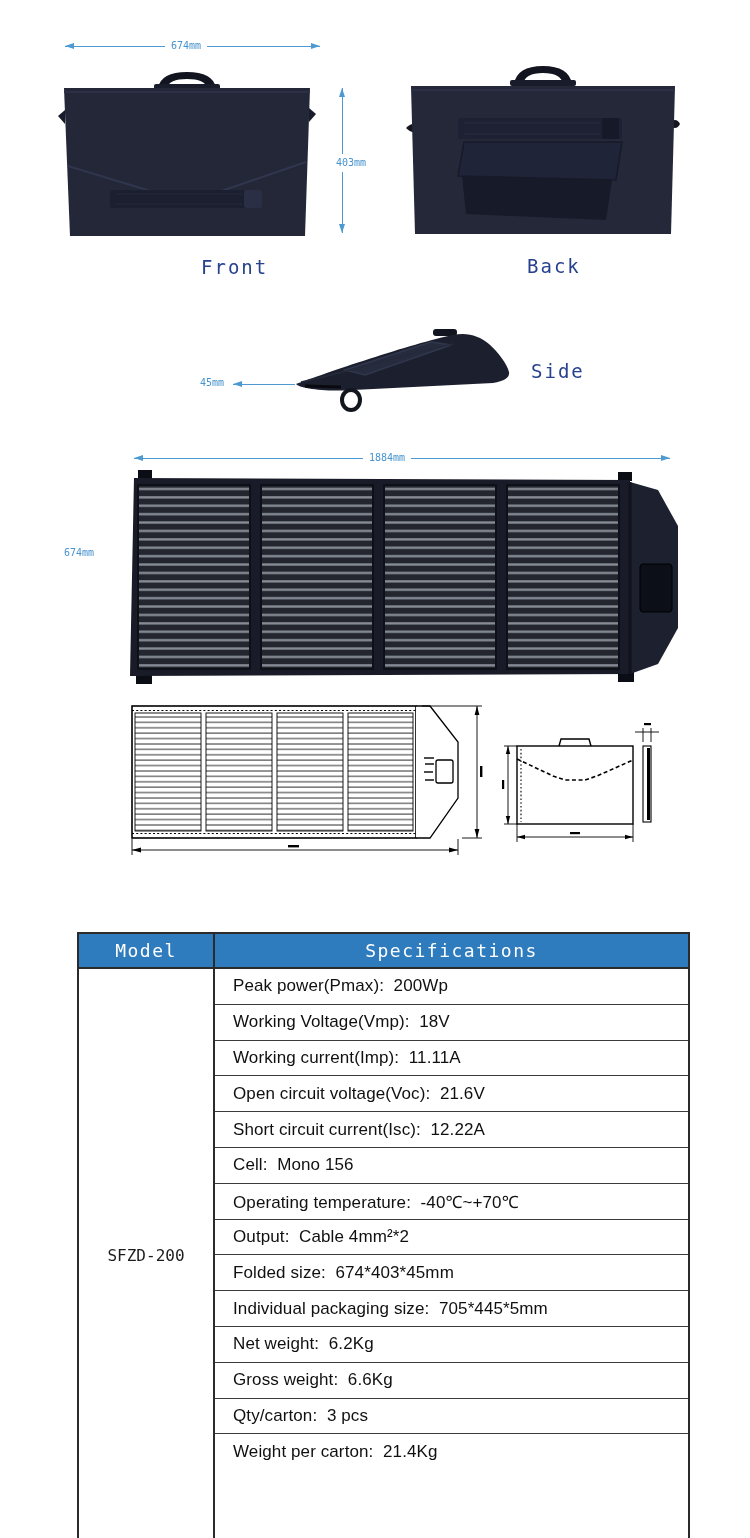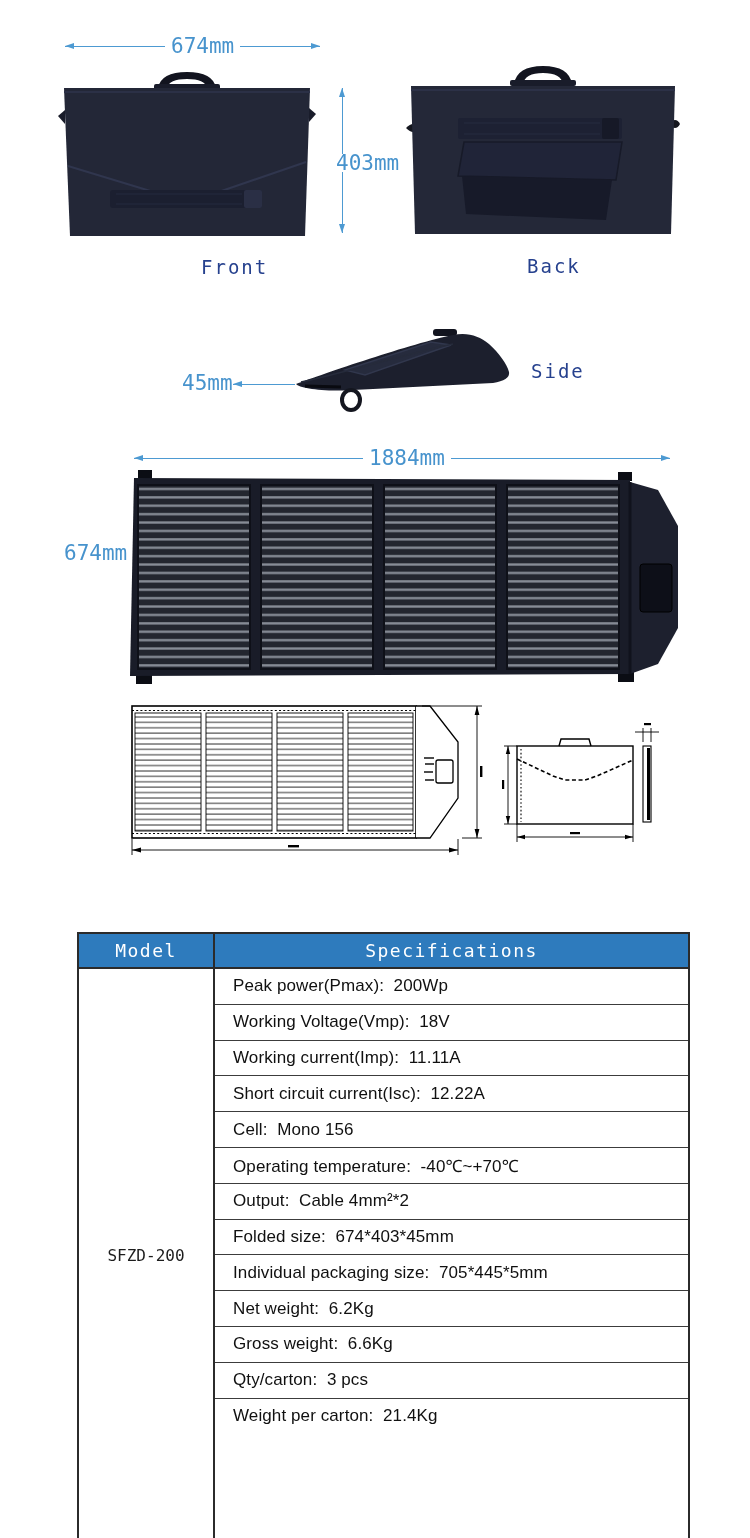--- a/index.html
+++ b/index.html
@@ -19,21 +19,21 @@
   .dim-line-h.tail-only::after { display:none; }
   .dim-line-v { position:absolute; width:0; border-left:1.5px solid #4d9ad2; }
   .dim-line-v::before, .dim-line-v::after {
     content:""; position:absolute; left:-4.5px; width:0; height:0;
     border-left:3.5px solid transparent; border-right:3.5px solid transparent;
   }
   .dim-line-v::before { top:0; border-bottom:9px solid #4d9ad2; }
   .dim-line-v::after  { bottom:0; border-top:9px solid #4d9ad2; }
   .dim-label {
     position:absolute; font-family:"DejaVu Sans Mono", monospace;
-    font-size:21px; color:#4793cd; background:#ffffff; padding:0 6px;
+    font-size:10px; color:#4793cd; background:#ffffff; padding:0 6px;
     white-space:nowrap; line-height:18px;
   }
   .view-label {
     position:absolute; font-family:"DejaVu Sans Mono", monospace;
     font-size:19px; letter-spacing:2px; color:#26418e; white-space:nowrap;
   }
   .abs { position:absolute; }
   
   .spec-table {
     position:absolute; left:77px; top:932px; width:613px;
@@ -97,21 +97,21 @@
     <rect x="52" y="56" width="164" height="21" rx="2" fill="#1d2133"></rect>
     <rect x="196" y="56" width="17" height="21" rx="2" fill="#161927"></rect>
     <line x1="58" y1="61" x2="194" y2="61" stroke="#272c41" stroke-width="1"></line>
     <line x1="58" y1="72" x2="194" y2="72" stroke="#272c41" stroke-width="1"></line>
     <polygon points="58,80 216,80 210,118 52,114" fill="#202438" stroke="#171a28" stroke-width="1.5"></polygon>
     <polygon points="56,114 206,118 200,158 60,152" fill="#171a29"></polygon>
   </svg>
 
   <span class="view-label" style="left:527px; top:255px;">Back</span>
 
-  <span class="dim-label" style="left:176px; top:374px;">45mm</span>
+  <span class="dim-label" style="left:194px; top:374px;">45mm</span>
   <div class="dim-line-h tail-only" style="left:233px; top:384px; width:62px;"></div>
 
   <svg class="abs" style="left:293px; top:326px;" width="224" height="92" viewBox="0 0 224 92">
     <rect x="140" y="3" width="24" height="7" rx="3" fill="#12141f"></rect>
     <path d="M3 58 C30 48 120 17 160 9 C175 6 186 10 196 18 C206 27 214 38 216 46 C217 52 211 55 200 57 L60 64 C30 66 6 62 3 58 Z" fill="#1c1f2d"></path>
     <polygon points="52,44 138,16 158,19 72,49" fill="#262b3d" stroke="#31374d" stroke-width="1.5"></polygon>
     <path d="M8 56 C40 50 120 26 160 18" fill="none" stroke="#262b3b" stroke-width="1.5"></path>
     <ellipse cx="58" cy="74" rx="9" ry="10" fill="none" stroke="#14161f" stroke-width="4"></ellipse>
     <line x1="12" y1="60" x2="48" y2="61" stroke="#090a10" stroke-width="3"></line>
   </svg>
@@ -207,20 +207,21 @@
     <rect x="149" y="11" width="7" height="2.2" fill="#000000"></rect>
   </svg>
 
   <div class="spec-table">
     <div class="th th-model">Model</div>
     <div class="th th-spec">Specifications</div>
     <div class="model-cell">SFZD-200</div>
     <div class="spec-row">Peak power(Pmax):  200Wp</div>
     <div class="spec-row">Working Voltage(Vmp):  18V</div>
     <div class="spec-row">Working current(Imp):  11.11A</div>
+    <div class="spec-row">Open circuit voltage(Voc):  21.6V</div>
     <div class="spec-row">Short circuit current(Isc):  12.22A</div>
     <div class="spec-row">Cell:  Mono 156</div>
     <div class="spec-row">Operating temperature:  -40℃~+70℃</div>
     <div class="spec-row">Output:  Cable 4mm²*2</div>
     <div class="spec-row">Folded size:  674*403*45mm</div>
     <div class="spec-row">Individual packaging size:  705*445*5mm</div>
     <div class="spec-row">Net weight:  6.2Kg</div>
     <div class="spec-row">Gross weight:  6.6Kg</div>
     <div class="spec-row">Qty/carton:  3 pcs</div>
     <div class="spec-row">Weight per carton:  21.4Kg</div>

